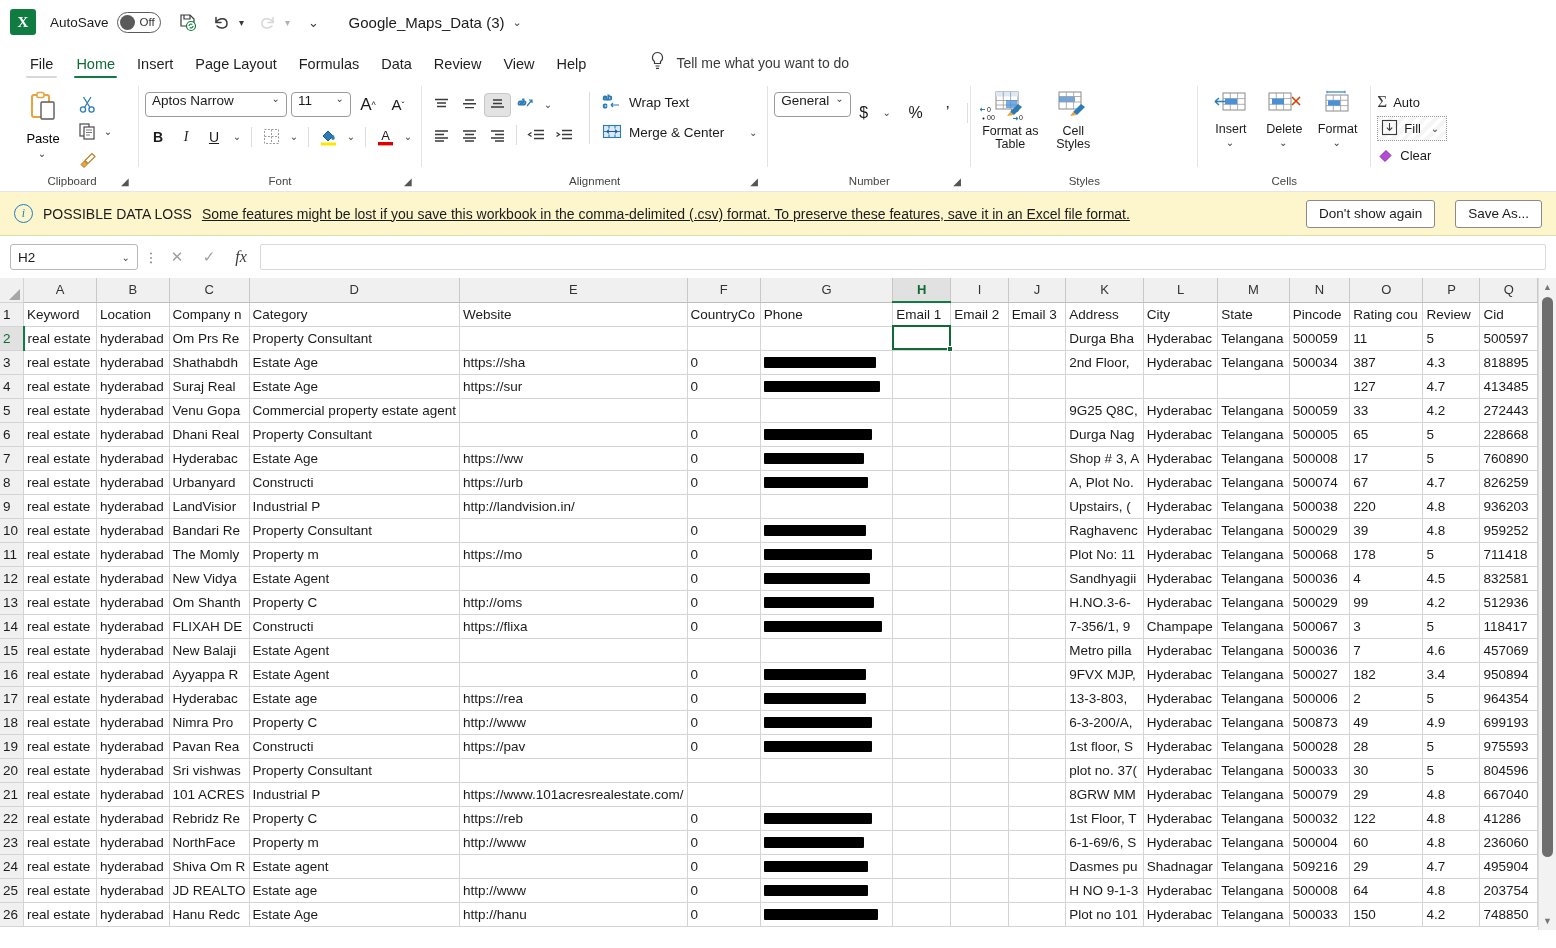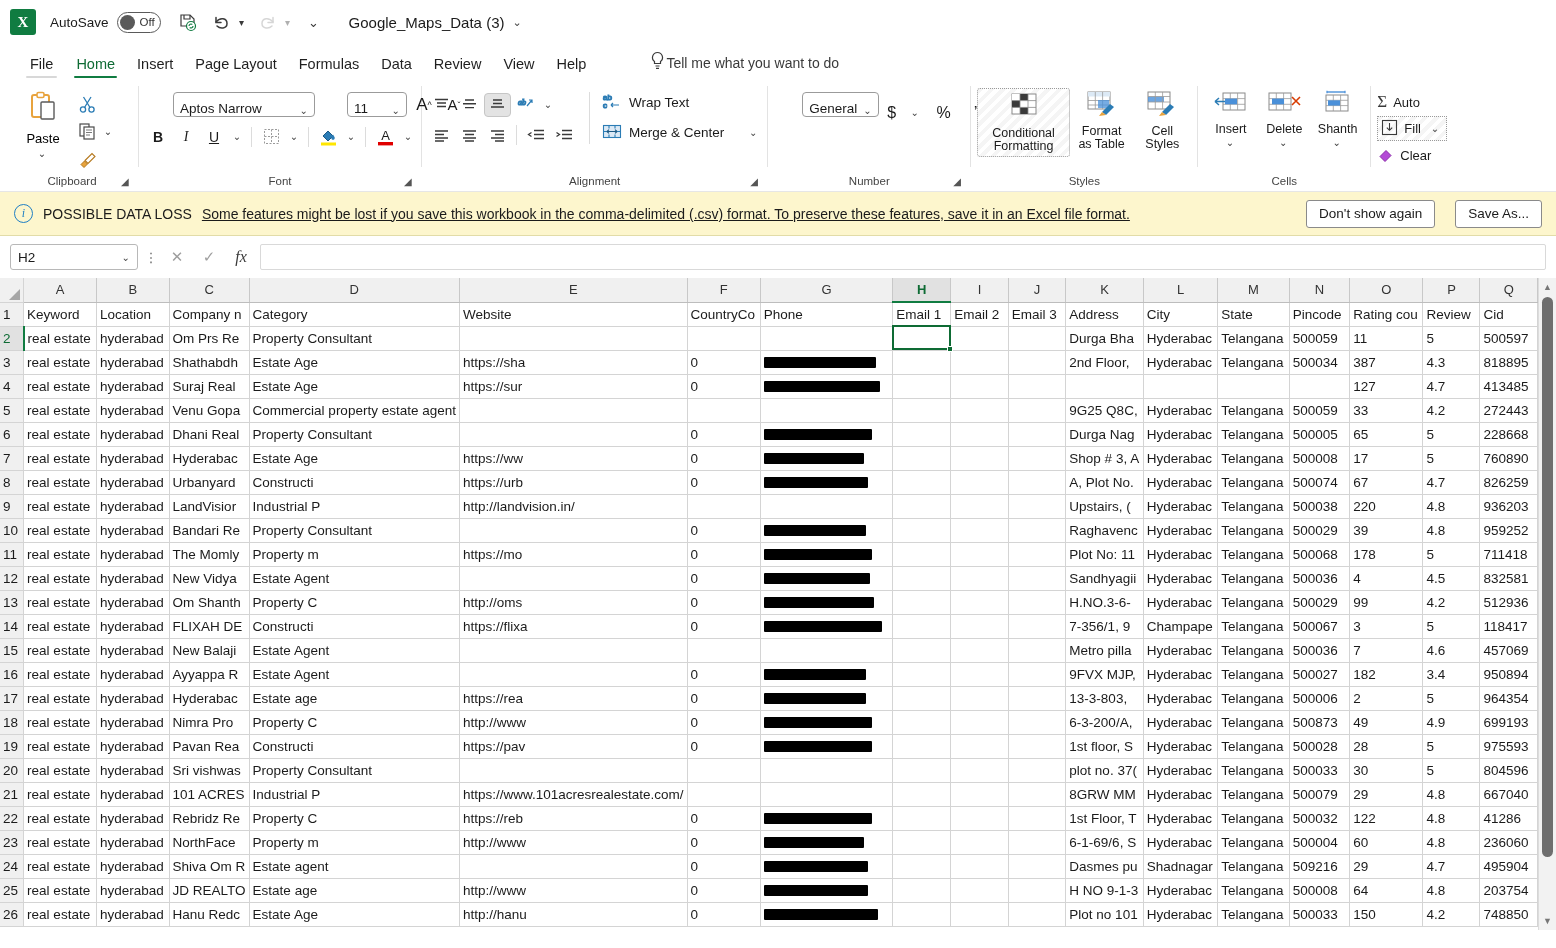--- a/index.html
+++ b/index.html
@@ -51,21 +51,21 @@
   }
   .tab.file{padding-left:12px;padding-right:12px;}
   .tab.active{font-weight:normal;color:#0e6b34;}
   .tab.active::after{
     content:"";position:absolute;left:9px;right:9px;bottom:2px;height:2.5px;background:#107c41;border-radius:2px;
   }
   .tab.file::after{
     content:"";position:absolute;left:8px;right:8px;bottom:2px;height:2.5px;background:#d8d8d8;border-radius:2px;
   }
   .tellme{
-    display:flex;align-items:center;gap:0;margin-left:52px;padding-bottom:6px;
+    display:flex;align-items:center;gap:10px;margin-left:52px;padding-bottom:6px;
   }
   .tellme .txt{font-size:14px;color:#3a3a3a;}
 
   
   .ribbon{
     height:112px;display:flex;align-items:stretch;background:#fff;
     border-bottom:1px solid #e6e6e6;padding-left:6px;position:relative;overflow:hidden;
   }
   .grp{display:flex;flex-direction:column;position:relative;padding:4px 6px 0 6px;}
   .grp-body{flex:1;display:flex;align-items:flex-start;padding-top:4px;}
@@ -89,23 +89,22 @@
   .paste-lbl{font-size:13px;margin-top:1px;}
   .mini-col{display:flex;flex-direction:column;gap:2px;padding-top:4px;}
   .mini-row{display:flex;align-items:center;gap:3px;}
 
   
   .fontgrp{width:282px;}
   .font-line1{display:flex;align-items:center;gap:4px;margin-bottom:7px;}
   .font-line2{display:flex;align-items:center;gap:2px;}
   .combo{
     border:1px solid #9b9b9b;border-radius:4px;height:25px;background:#fff;
-    display:flex;align-items:flex-end;padding:0 6px;font-size:13.5px;color:#1b1b1b;
+    display:flex;align-items:flex-start;padding:0 6px;font-size:13.5px;color:#1b1b1b;
     justify-content:space-between;
-    margin-left:28px;
   }
   .combo .cv{font-size:10px;color:#444;margin-left:6px;}
   .fname{width:142px;}
   .fsize{width:60px;}
   .icobtn{
     width:26px;height:25px;display:flex;align-items:center;justify-content:center;
     font-size:14px;color:#1b1b1b;cursor:default;border-radius:3px;
   }
   .icobtn.sm{width:16px;font-size:10px;color:#444;}
   .vsep{width:1px;height:20px;background:#dcdcdc;margin:0 4px;}
@@ -508,34 +507,20 @@
         </span>
       </div>
     </div>
     <div class="grp-label">Number</div>
     <div class="dlg">◢</div>
   </div>
   <div class="grp-sep"></div>
 
   <div class="grp stylesgrp">
     <div class="grp-body">
-      <div class="btn-v cf-btn" style="width:96px;">
-        <span>
-          <svg width="36" height="30" viewBox="0 0 36 30">
-            <rect x="6" y="2" width="24" height="20" fill="#fff" stroke="#8a8a8a" stroke-width="1"></rect>
-            <rect x="6" y="2" width="8" height="6.6" fill="#fff"></rect>
-            <rect x="14" y="2" width="8" height="6.6" fill="#3a3a3a"></rect>
-            <rect x="6" y="8.6" width="8" height="6.8" fill="#3a3a3a"></rect>
-            <rect x="14" y="8.6" width="8" height="6.8" fill="#fff"></rect>
-            <rect x="14" y="15.4" width="8" height="6.6" fill="#3a3a3a"></rect>
-            <path d="M6 8.6h24M6 15.4h24M14 2v20M22 2v20" stroke="#8a8a8a" stroke-width=".8"></path>
-          </svg>
-        </span>
-        <span class="lbl">Conditional Formatting</span>
-      </div>
       <div class="btn-v" style="width:66px;">
         <span>
           <svg width="34" height="30" viewBox="0 0 34 30">
             <rect x="3" y="2" width="22" height="17" fill="#fff" stroke="#8a8a8a"></rect>
             <rect x="3" y="2" width="22" height="4.5" fill="#dce9f5"></rect>
             <path d="M3 10.5h22M3 15h22M10.3 2v17M17.6 2v17" stroke="#9a9a9a" stroke-width=".8"></path>
             <rect x="13" y="10" width="11" height="8" fill="#4a90d9" opacity=".75"></rect>
             <path d="M17 22l8-8 4 3-8 8z" fill="#2b7cb5"></path>
             <path d="M14 26l3-4 4 3z" fill="#e8a33d"></path>
           </svg>
@@ -588,21 +573,21 @@
       <div class="btn-v" style="width:56px;">
         <span>
           <svg width="34" height="28" viewBox="0 0 34 28">
             <path d="M6 2h18" stroke="#4a90d9" stroke-width="1.4"></path>
             <path d="M6 .8v2.4M24 .8v2.4" stroke="#4a90d9" stroke-width="1.2"></path>
             <rect x="5" y="5" width="22" height="16" fill="#fff" stroke="#8a8a8a"></rect>
             <path d="M5 10.3h22M5 15.6h22M12.3 5v16M19.6 5v16" stroke="#9a9a9a" stroke-width=".8"></path>
             <rect x="7" y="10.3" width="12" height="5.3" fill="#4a90d9"></rect>
           </svg>
         </span>
-        <span class="lbl">Shanth</span>
+        <span class="lbl">Format</span>
         <span class="caret-sm" style="height:13px;">⌄</span>
       </div>
     </div>
     <div class="grp-label">Cells</div>
   </div>
   <div class="grp-sep"></div>
 
   <div class="grp editgrp">
     <div class="grp-body" style="flex-direction:column;padding-top:4px;">
       <div class="edit-row">

